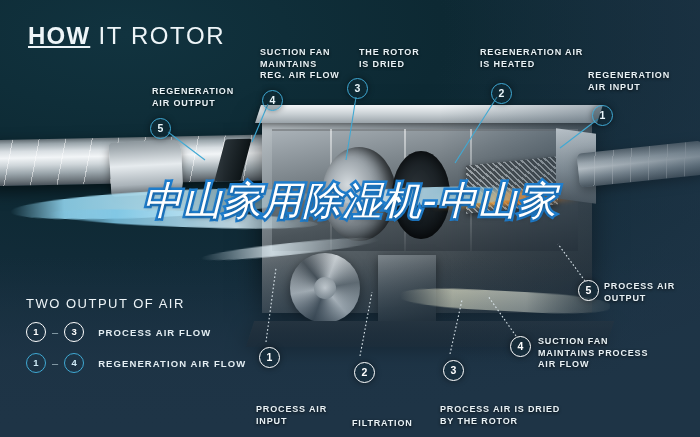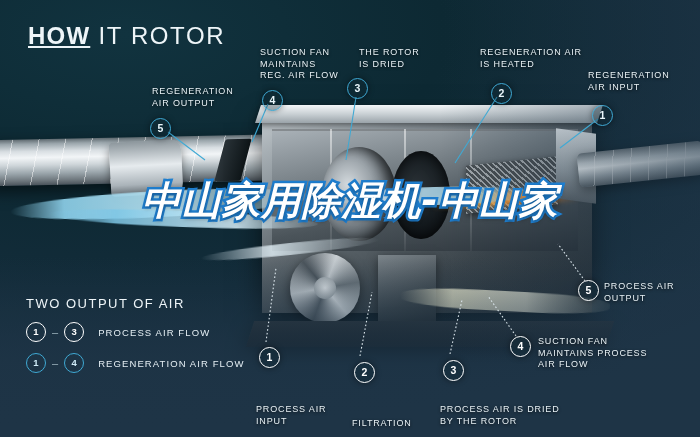--- a/index.html
+++ b/index.html
@@ -179,52 +179,52 @@
     color:#ffffff;font-size:10.5px;font-weight:700;
     display:flex;align-items:center;justify-content:center;
     background:rgba(13,41,51,.35);
     box-shadow:0 0 6px rgba(0,0,0,.45);
     line-height:1;
   }
   .cb.blue{border-color:#3fa9d4;color:#eaf6fb;}
 
   
   .lbl{
-    position:absolute;color:#e8f1f5;font-size:9px;font-weight:400;
+    position:absolute;color:#e8f1f5;font-size:9px;font-weight:700;
     letter-spacing:.85px;line-height:1.3;text-transform:uppercase;
     text-shadow:0 1px 3px rgba(0,0,0,.7);
   }
 
   
   .legend{position:absolute;left:26px;top:296px;}
   .legend-title{
     color:#eef5f8;font-size:13px;font-weight:400;letter-spacing:1.5px;
     margin-bottom:11px;
   }
   .legend-row{display:flex;align-items:center;margin-bottom:11px;}
   .lc{
     width:18px;height:18px;border-radius:50%;border:1.4px solid #ffffff;
     color:#fff;font-size:9.5px;font-weight:700;
     display:flex;align-items:center;justify-content:center;line-height:1;
   }
   .lc.blue{border-color:#3fa9d4;color:#cfeaf6;}
   .dash{color:#9fb4bf;margin:0 6px;font-size:11px;}
   .legend-text{
-    margin-left:14px;color:#e4eef3;font-size:9.5px;font-weight:400;
+    margin-left:14px;color:#e4eef3;font-size:9.5px;font-weight:700;
     letter-spacing:1.1px;text-transform:uppercase;
   }
 
   
   .cn-wrap{
     position:absolute;left:0;right:0;top:178px;text-align:center;
     pointer-events:none;
   }
   .cn-line{
     font-family:"DejaVu Sans","Liberation Sans",sans-serif;
-    font-size:39px;font-weight:700;color:#ffffff;
+    font-size:39px;font-weight:400;color:#ffffff;
     letter-spacing:1px;line-height:1.16;
     font-style:italic;
     -webkit-text-stroke:5px #1f7fd0;
     paint-order:stroke fill;
     text-shadow:0 2px 4px rgba(0,0,0,.35);
   }
 </style>
 </head>
 <body>
 

